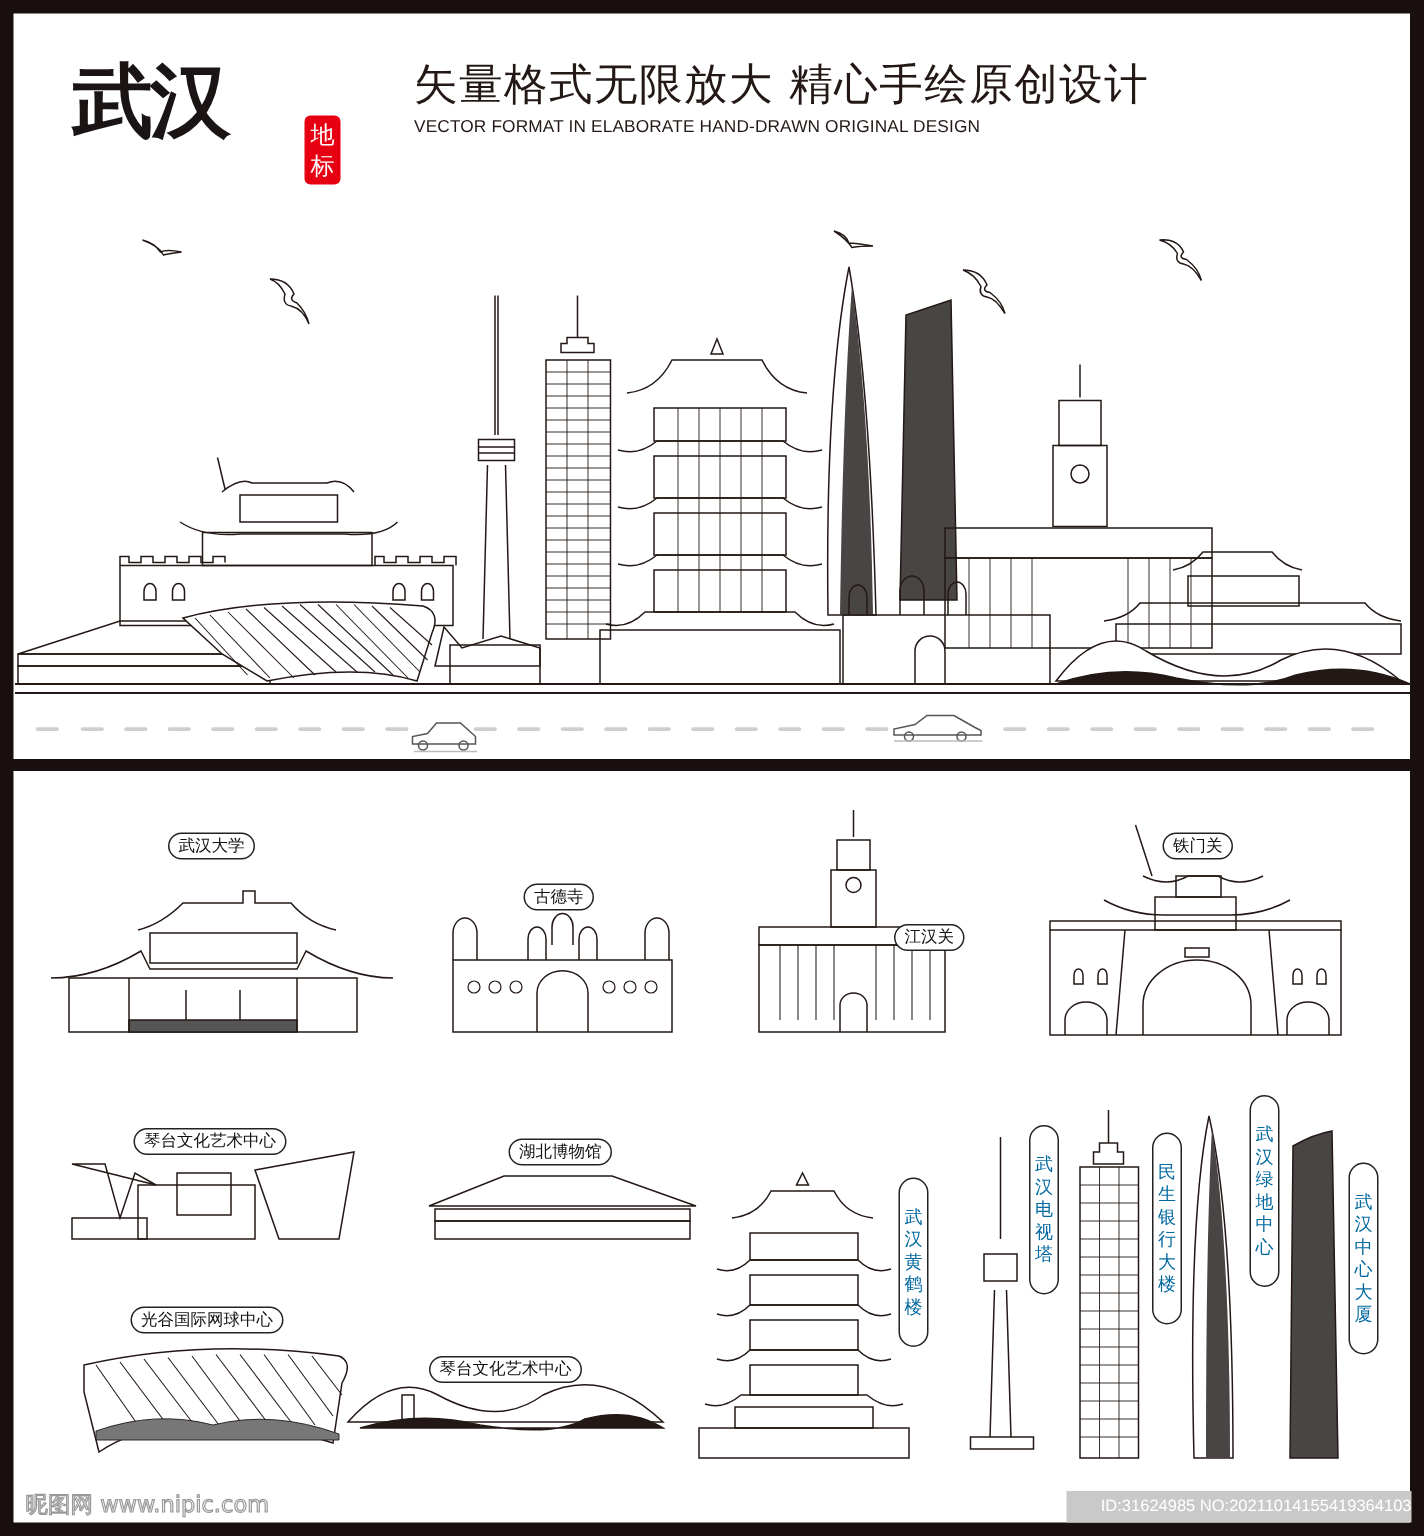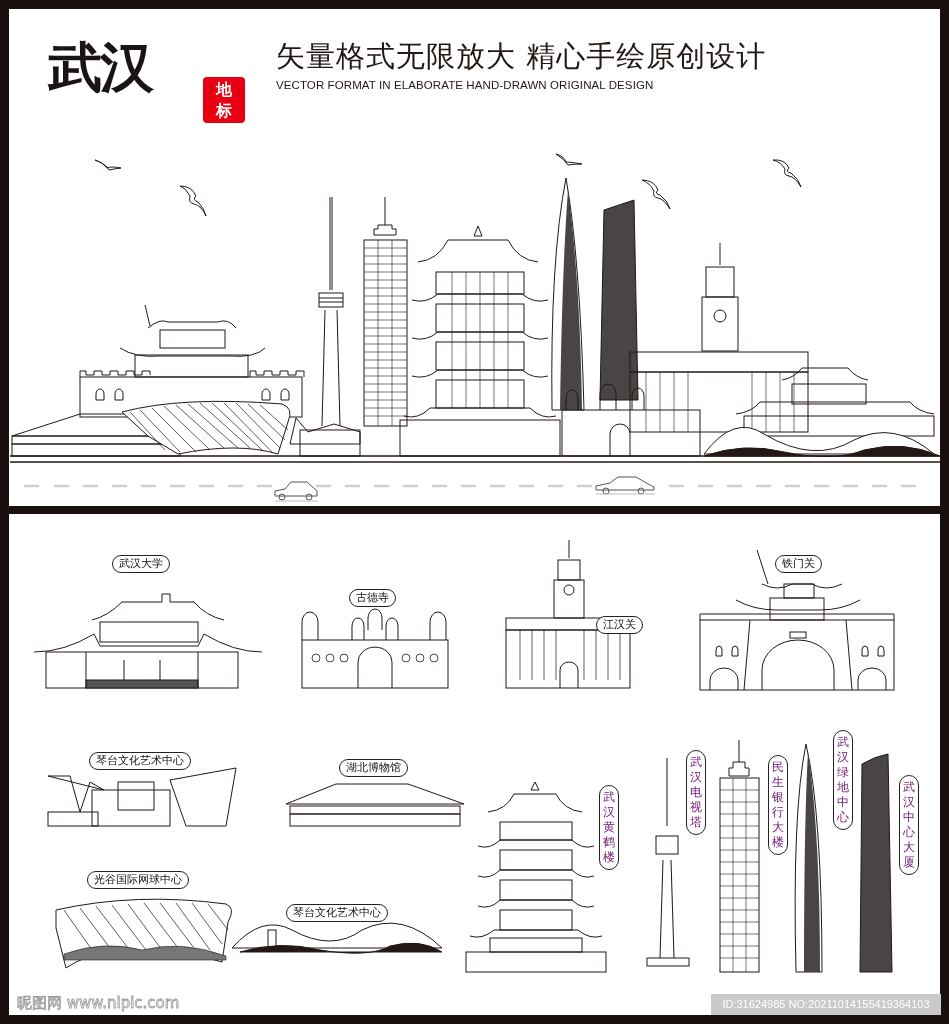--- a/index.html
+++ b/index.html
@@ -2,27 +2,27 @@
 <html><head>
 <meta charset="utf-8">
 <style>
   html,body{margin:0;padding:0;background:#1a0f0f;}
   body{width:949px;height:1024px;position:relative;overflow:hidden;font-family:"DejaVu Sans",sans-serif;}
   .panel{position:absolute;background:#fff;}
   #top-panel{left:9px;top:9px;width:931px;height:497px;}
   #bottom-panel{left:9px;top:514px;width:931px;height:501px;}
   .abs{position:absolute;}
   .title{left:48px;top:28px;font-size:54px;font-weight:bold;color:#1a1414;letter-spacing:-2px;line-height:80px;font-family:"DejaVu Sans",sans-serif;}
-  .seal{left:203px;top:77px;width:42px;height:46px;background:#e60012;border-radius:4px;color:#fff;font-size:16px;line-height:21px;text-align:center;padding-top:2px;box-sizing:border-box;font-weight:bold;}
+  .seal{left:203px;top:77px;width:24px;height:46px;background:#e60012;border-radius:4px;color:#fff;font-size:16px;line-height:21px;text-align:center;padding-top:2px;box-sizing:border-box;font-weight:normal;}
   .headline{left:276px;top:38px;font-size:29px;color:#231815;letter-spacing:1px;white-space:nowrap;line-height:36px;}
   .subtitle{left:276px;top:79px;font-size:11.5px;color:#231815;white-space:nowrap;letter-spacing:0.1px;font-family:"Liberation Sans",sans-serif;}
   .pill{position:absolute;border:1.3px solid #222;border-radius:10px;background:#fff;font-size:11px;color:#111;padding:1px 6px;line-height:14px;white-space:nowrap;}
-  .vpill{position:absolute;border:1.3px solid #222;border-radius:10px;background:#fff;font-size:12px;color:#701a75;width:16px;text-align:center;line-height:15px;padding:4px 1px;}
+  .vpill{position:absolute;border:1.3px solid #222;border-radius:10px;background:#fff;font-size:12px;color:#0369a1;width:16px;text-align:center;line-height:15px;padding:18px 1px;}
   .wm-left{left:17px;top:994px;font-size:15px;color:#fff;-webkit-text-stroke:0.8px #999;font-family:"DejaVu Sans",sans-serif;letter-spacing:0px;white-space:nowrap;}
-  .wm-right{left:711px;top:994px;width:230px;height:21px;background:#c9c9c9;color:#fff;font-size:11px;line-height:21px;text-align:center;font-family:"Liberation Sans",sans-serif;white-space:nowrap;}
+  .wm-right{left:711px;top:994px;width:230px;height:21px;background:#c9c9c9;color:#fff;font-size:11px;line-height:21px;text-align:right;font-family:"Liberation Sans",sans-serif;white-space:nowrap;}
   svg{position:absolute;overflow:visible;}
 </style>
 </head>
 <body>
 
 <div id="top-panel" class="panel"></div>
 
 <div class="abs title">武汉</div>
 <div class="abs seal">
     <span style="display:block;width:16px;margin:0 auto;word-break:break-all;">地标</span>

